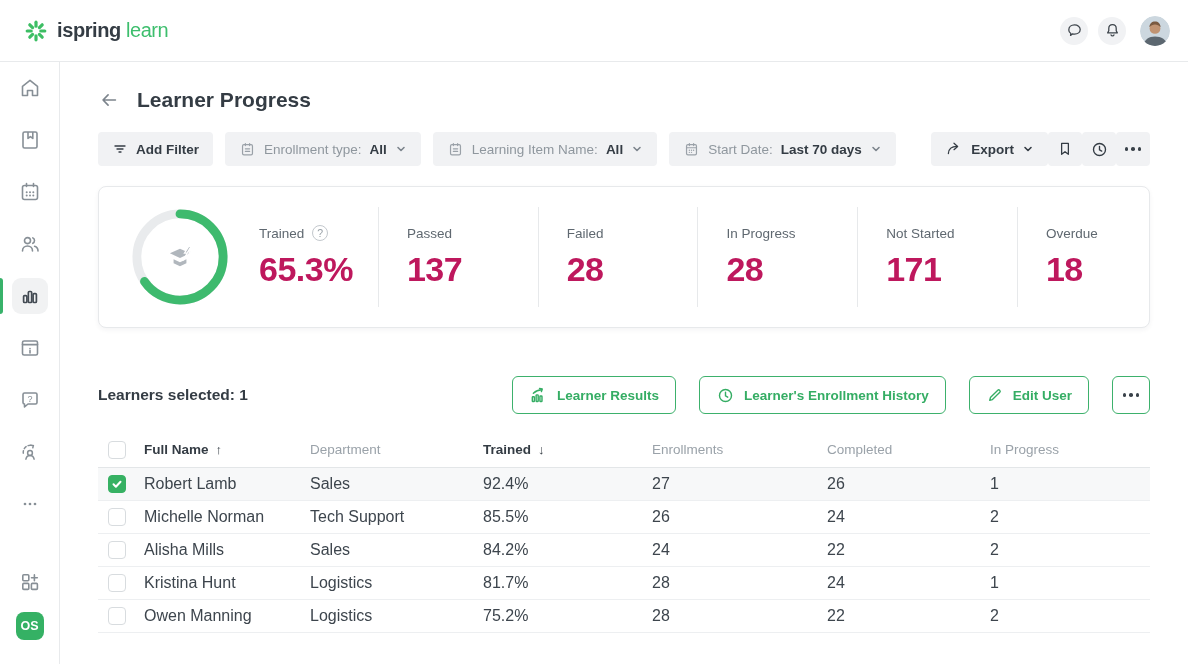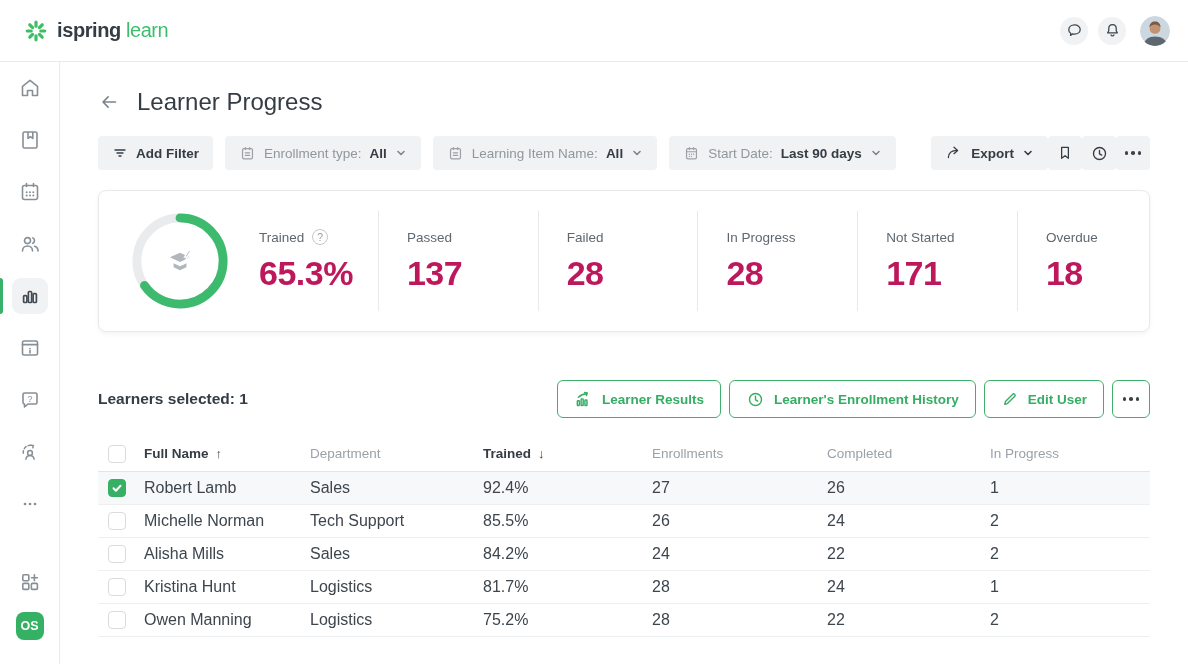--- a/index.html
+++ b/index.html
@@ -27,21 +27,21 @@
   .side-icon.active::before { content:""; position:absolute; left:-12px; top:0; width:3px; height:36px;
     background:#38b26a; border-radius:0 3px 3px 0; }
   .side-spacer { flex:1; }
   .os-badge { width:28px; height:28px; border-radius:8px; background:#35b164; color:#fff;
     font-size:12.5px; font-weight:700; display:flex; align-items:center; justify-content:center;
     margin:12px 0 24px; cursor:pointer; }
 
   
   .main { margin-left:60px; padding:0 38px; }
   .page-head { margin-top:26px; display:flex; align-items:center; gap:17px; }
-  .page-title { font-size:24px; font-weight:400; color:#343c44; }
+  .page-title { font-size:21px; font-weight:700; color:#343c44; }
   .back-btn { display:flex; cursor:pointer; }
 
   .filter-row { margin-top:20px; display:flex; align-items:center; gap:12px; }
   .chip, .gray-btn { height:34px; display:flex; align-items:center; gap:8px; padding:0 14px;
     background:#f1f2f4; border-radius:4px; font-size:13.5px; color:#8f979e; cursor:pointer; white-space:nowrap; }
   .chip b { color:#343c44; font-weight:700; }
   .dark-label { color:#343c44; font-weight:700; }
   .right-tools { margin-left:auto; display:flex; align-items:center; }
   .icon-btn { width:34px; height:34px; background:#f1f2f4; border-radius:4px;
     display:flex; align-items:center; justify-content:center; cursor:pointer; }
@@ -58,21 +58,21 @@
   .stat:first-child { border-left:none; padding-left:0; flex:1; }
   .stat:last-child { flex:0.8; }
   .stat-label { font-size:13.5px; color:#5f6870; display:flex; align-items:center; gap:8px; }
   .stat-value { font-size:34px; font-weight:600; color:#be185d; margin-top:9px; letter-spacing:-0.5px; }
   .help { width:16px; height:16px; border-radius:50%; border:1px solid #c3c8cd; color:#98a0a7;
     font-size:10.5px; display:flex; align-items:center; justify-content:center; cursor:pointer; }
 
   
   .select-row { margin-top:48px; display:flex; align-items:center; }
   .select-label { font-size:15.5px; font-weight:700; color:#343c44; }
-  .green-actions { margin-left:auto; display:flex; align-items:flex-end; gap:8px; }
+  .green-actions { margin-left:auto; display:flex; align-items:flex-end; gap:23px; }
   .green-btn { height:38px; display:flex; align-items:center; gap:9px; padding:0 16px; background:#fff;
     border:1px solid #3db16c; border-radius:6px; color:#35ad64; font-size:13.5px; font-weight:700; cursor:pointer; white-space:nowrap; }
   .green-btn.square { width:38px; padding:0; justify-content:center; }
 
   
   .table { margin-top:18px; }
   .thead, .trow { display:grid; grid-template-columns:46px 166px 173px 169px 175px 163px 1fr; align-items:center; }
   .thead { height:36px; border-bottom:1px solid #e3e6e8; font-size:13.5px; }
   .thead .h-dark { color:#343c44; font-weight:700; }
   .thead .h-gray { color:#9aa2a9; }
@@ -298,21 +298,21 @@
           <g fill="#9aa1a8" stroke="none">
               <circle cx="9" cy="13" r="1"></circle>
               <circle cx="12" cy="13" r="1"></circle>
               <circle cx="15" cy="13" r="1"></circle>
               <circle cx="9" cy="16" r="1"></circle>
               <circle cx="12" cy="16" r="1"></circle>
             </g>
         </svg>
       </span>
       <span>Start Date:</span>
-        <b>Last 90 days</b>
+        <b>Last 70 days</b>
       <span>
         <svg width="12" height="12" viewBox="0 0 12 12" fill="none" stroke="#7d858d" stroke-width="1.6" stroke-linecap="round" stroke-linejoin="round">
             <path d="M3 4.5l3 3 3-3"></path>
           </svg>
       </span>
     </div>
 
     <div class="right-tools">
       <div class="gray-btn">
         <span>

